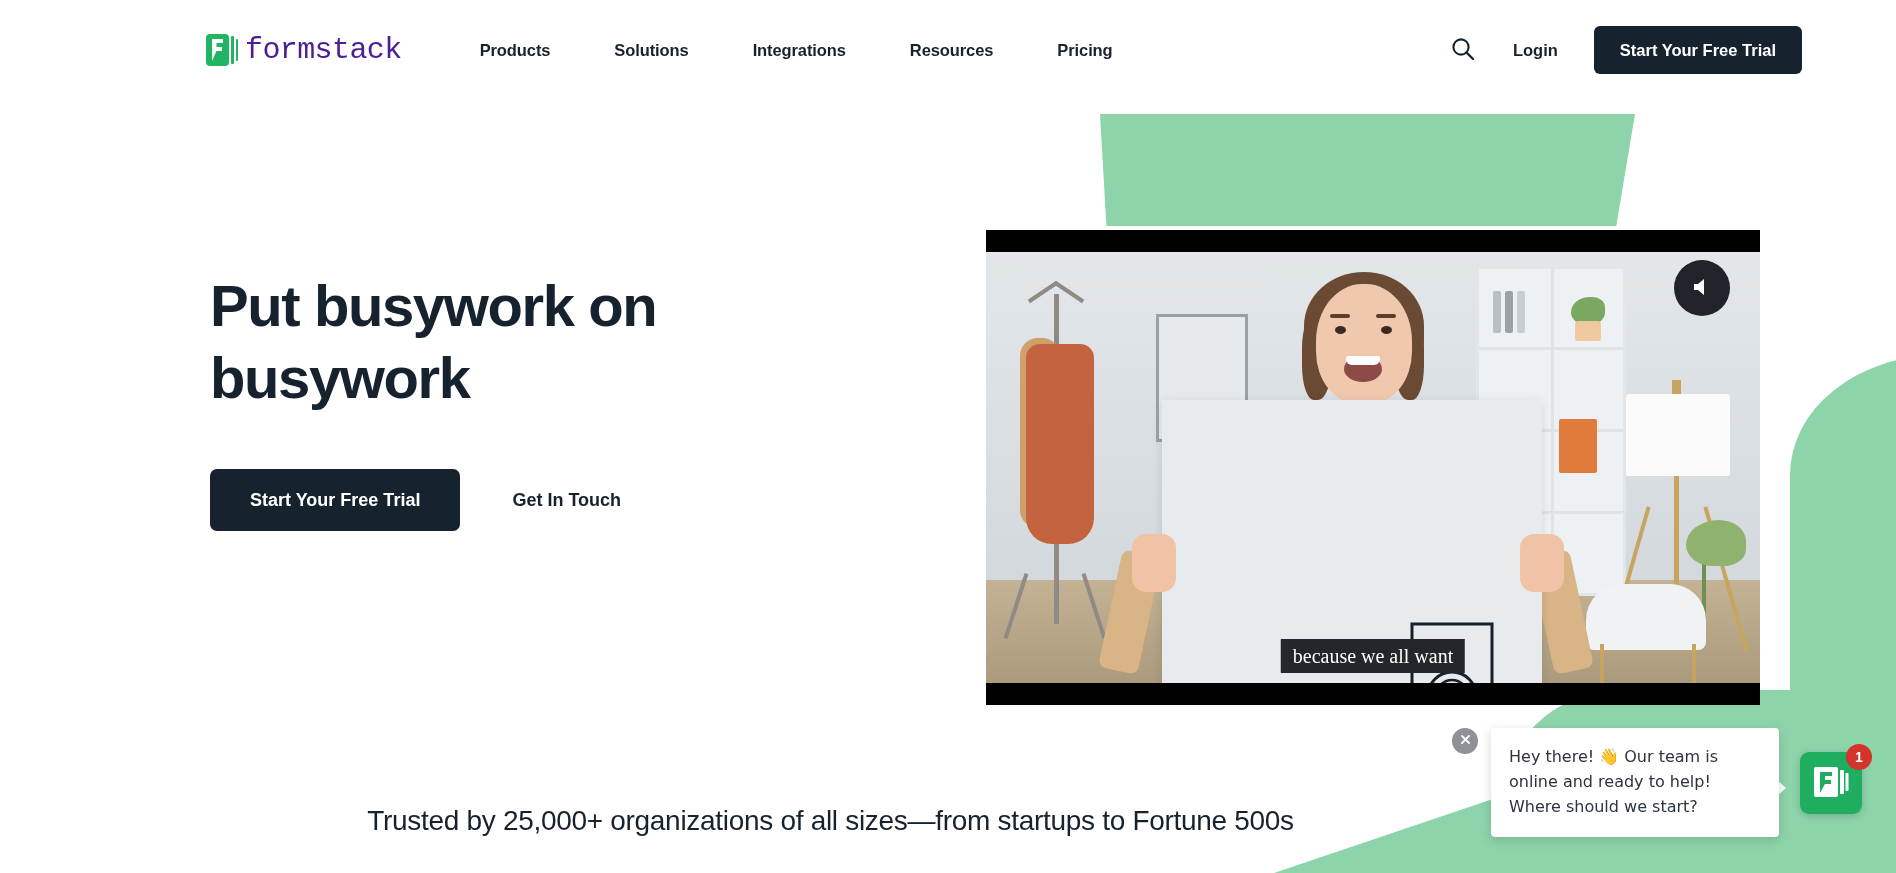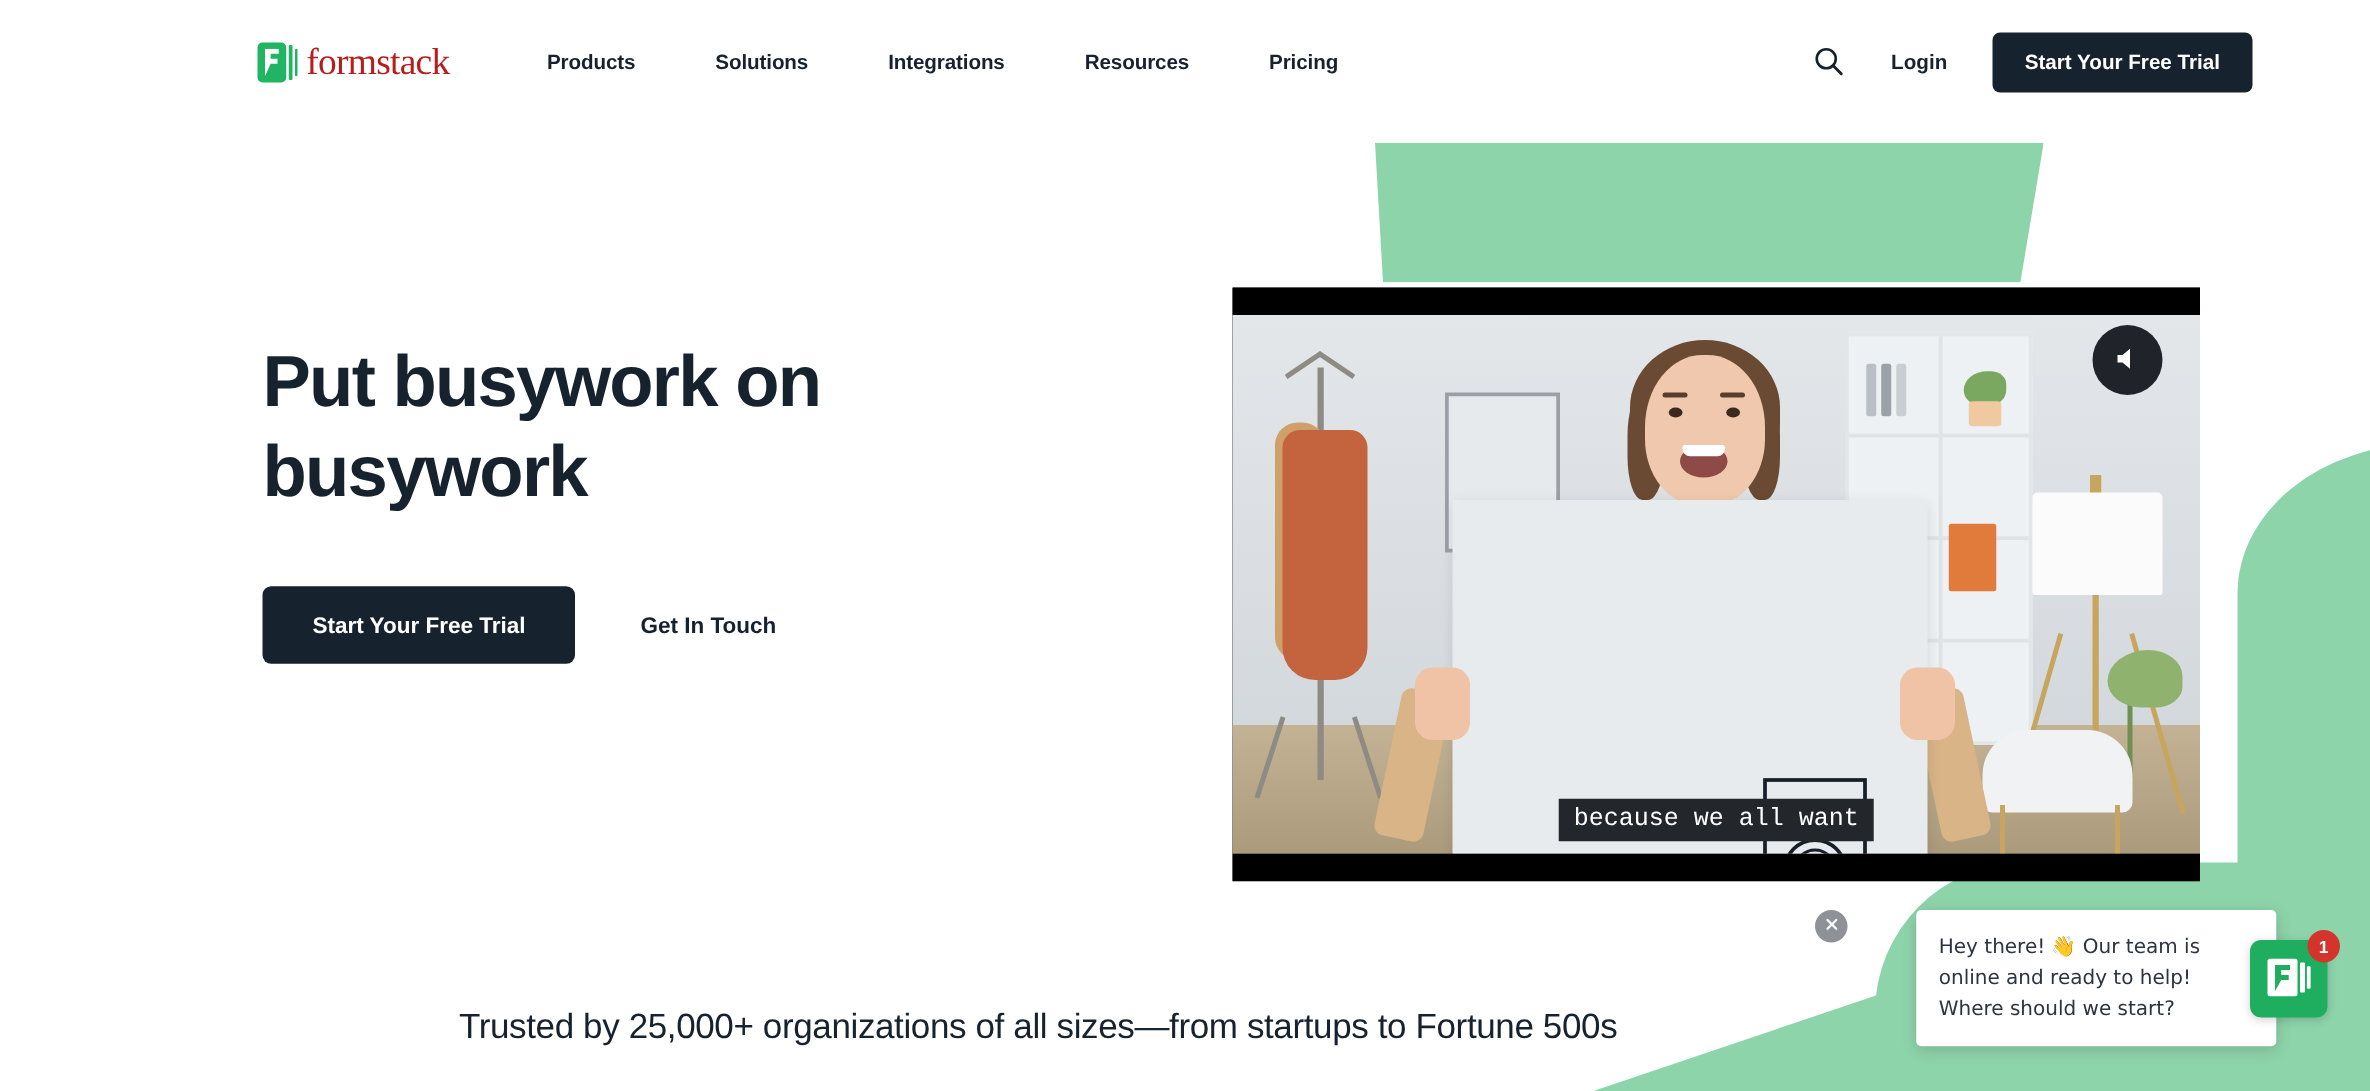--- a/index.html
+++ b/index.html
@@ -38,22 +38,22 @@
   .logo-wrap { display:flex; align-items:center; margin-left:206px; gap:9px; }
   .logo-mark { position:relative; width:30px; height:32px; flex:none; }
   .logo-sq {
     position:absolute; left:0; top:0; width:23px; height:32px;
     background:#21b463; border-radius:4px;
   }
   .logo-bar1 { position:absolute; left:25px; top:2px; width:3px; height:28px; background:#21b463; border-radius:1px; }
   .logo-bar2 { position:absolute; left:30px; top:5px; width:2px; height:22px; background:#21b463; border-radius:1px; }
   .logo-bolt { position:absolute; left:5px; top:5px; }
   .logo-text {
-    font-size:30px; font-weight:400; color:#b91c1c; letter-spacing:-0.6px;
-    font-family:Liberation Serif, serif;
+    font-size:30px; font-weight:400; color:#4c1d95; letter-spacing:-0.6px;
+    font-family:Liberation Mono, monospace;
   }
 
   .nav { display:flex; align-items:center; margin-left:46px; gap:0;text-align:right; }
   .nav-item {
     font-size:16.5px; font-weight:700; color:#18222e;
     padding:0 32px; cursor:pointer; white-space:nowrap; letter-spacing:-0.1px;
   }
 
   .header-right {
     margin-left:auto; margin-right:94px;
@@ -166,38 +166,38 @@
     display:flex; align-items:center; justify-content:center;
     cursor:pointer; z-index:20; border:none;
   }
   .captions {
     position:absolute; left:50%; transform:translateX(-50%); bottom:32px;
     z-index:20; text-align:center; display:flex; flex-direction:column; align-items:center; gap:0;
   }
   .cap-line {
     background:#23262b; color:#fff; font-size:20px; line-height:30px;
     padding:2px 12px; white-space:nowrap;
-    font-family:Liberation Mono, monospace; font-weight:400;
+    font-family:Liberation Serif, serif; font-weight:400;
   }
 
   
   .trust {
     position:absolute; left:0; top:805px; width:1661px; text-align:center;
     font-size:28px; color:#16222e; font-weight:400; z-index:14;
     letter-spacing:-0.3px;
   }
 
   
   .chat-close {
     position:absolute; left:1452px; top:728px; width:26px; height:26px;
     background:#8e9196; border-radius:50%; z-index:40;
     display:flex; align-items:center; justify-content:center; cursor:pointer; border:none;
   }
   .chat-bubble {
-    position:absolute; left:1533px; top:728px; width:288px;
+    position:absolute; left:1491px; top:728px; width:288px;
     background:#fff; border-radius:4px; padding:16px 18px 18px 18px;
     box-shadow:0 3px 12px rgba(0,0,0,0.16); z-index:40; cursor:pointer;
   }
   .chat-bubble p {
     font-size:16px; line-height:25px; color:#2c3440;
     font-family:"DejaVu Sans", sans-serif;
   }
   .chat-arrow {
     position:absolute; left:1771px; top:775px; width:0; height:0; z-index:39;
     border-top:13px solid transparent; border-bottom:13px solid transparent;

